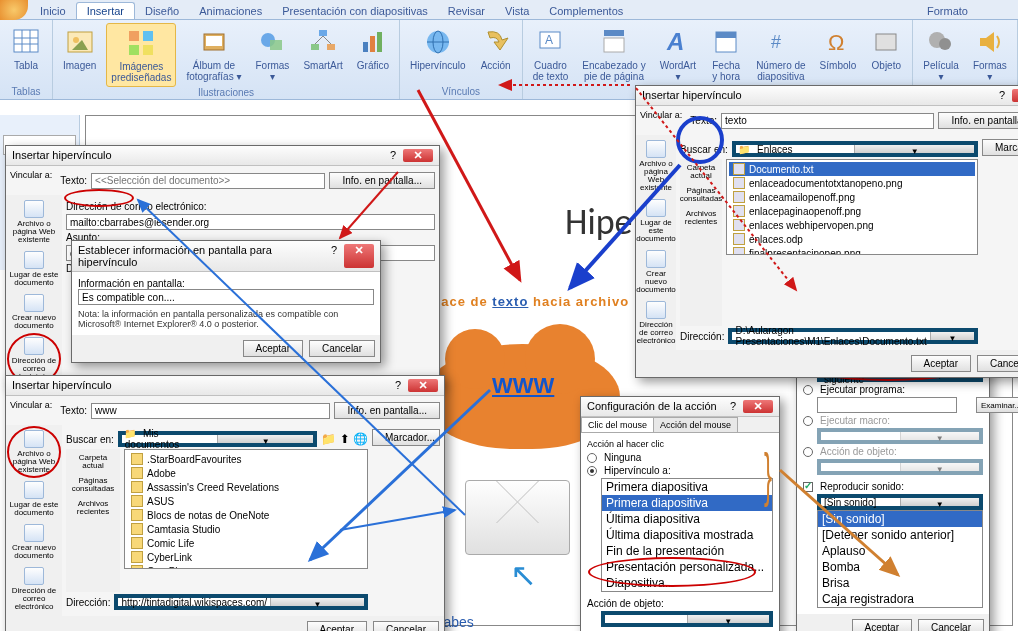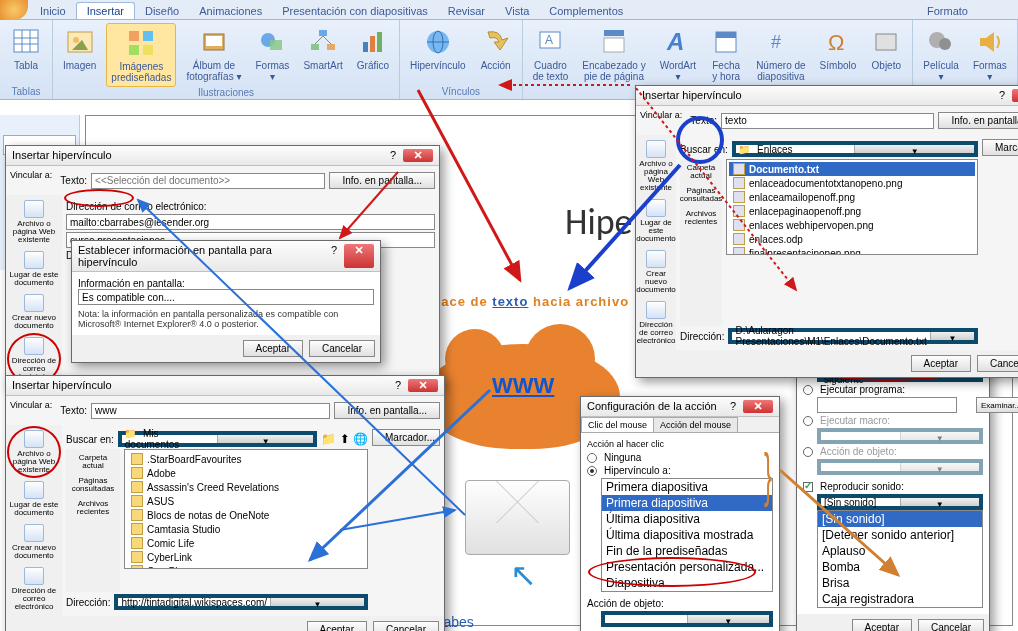--- a/index.html
+++ b/index.html
@@ -60,21 +60,21 @@
     
     .linkto-sidebar { width: 56px; display: flex; flex-direction: column; gap: 1px; background: #f0f0f0; padding: 2px; }
     .linkto-item { display: flex; flex-direction: column; align-items: center; padding: 3px 1px; font-size: 8px; text-align: center; line-height: 1; cursor: pointer; }
     .linkto-item .ic { width: 20px; height: 18px; background: linear-gradient(#fefefe, #d5e3f5); border: 1px solid #9db8d9; border-radius: 2px; margin-bottom: 2px; }
     .linkto-item.circled { position: relative; }
     .linkto-item.circled::after { content: ""; position: absolute; inset: -1px; border: 2px solid #cc0000; border-radius: 50%; }
     
     
     .file-list { background: #fff; border: 1px solid #888; font-size: 10px; padding: 2px; }
     .file-item { padding: 1px 4px; display: flex; align-items: center; gap: 4px; }
-    .file-item.sel { background: #316ac5; color: #fff; font-weight: bold; }
+    .file-item.sel { background: #316ac5; color: #fff; }
     .file-item .fic { width: 12px; height: 12px; background: #f8d878; border: 1px solid #c0a040; }
     .file-item .doc { background: #e0e0f0; }
     
     
     .action-list { background: #fff; border: 1px solid #888; }
     .action-item { padding: 1px 4px; font-size: 12px; }
     .action-item.sel { background: #316ac5; color: #fff; }
     
     .circle-highlight { position: absolute; border: 3px solid; border-radius: 50%; pointer-events: none; }
     .circle-blue-thick { border-color: #1a3fcc; }
@@ -400,20 +400,23 @@
         </div>
     </div>
     <div style="flex:1; padding:4px;">
       <div class="dialog-row">
           <span class="dialog-label" style="width:150px;">Dirección de correo electrónico:</span>
         </div>
       <div class="dialog-row">
           <input class="dialog-input" style="position: relative;" value="mailto:cbarrabes@iesender.org">
         </div>
       <div class="dialog-row">
+          <span class="dialog-label">Asunto:</span>
+        </div>
+      <div class="dialog-row">
           <input class="dialog-input" value="curso presentaciones" style="">
         </div>
       <div class="dialog-row">
           <span class="dialog-label">Direcciones de correo utilizadas recientemente:</span>
         </div>
     </div>
   </div>
 </div>
 <div class="oval-red" style="top:189px; left:64px; width:70px; height:18px; z-index:40;"></div>
 
@@ -638,21 +641,21 @@
       </div>
     <div class="dialog-row">
         <span class="radio checked"></span>
         <span>Hipervínculo a:</span>
       </div>
     <div class="action-list" style="margin-left:14px;" id="slidelist">
         <div class="action-item">Primera diapositiva</div>
         <div class="action-item sel">Primera diapositiva</div>
         <div class="action-item">Última diapositiva</div>
         <div class="action-item">Última diapositiva mostrada</div>
-        <div class="action-item">Fin de la prediseñadas</div>
+        <div class="action-item">Fin de la presentación</div>
         <div class="action-item">Presentación personalizada...</div>
         <div class="action-item">Diapositiva...</div>
       </div>
     <div class="dialog-row" style="margin-top:6px;">
         <span>Acción de objeto:</span>
       </div>
     <div class="combo" style="margin-left:14px;">
         <span></span>
         <span class="drop">▼</span>
       </div>

